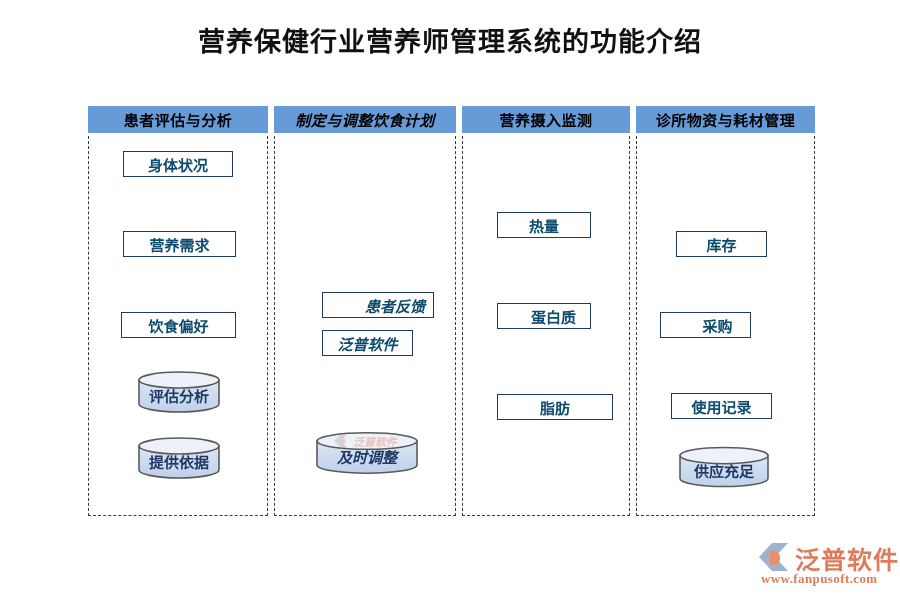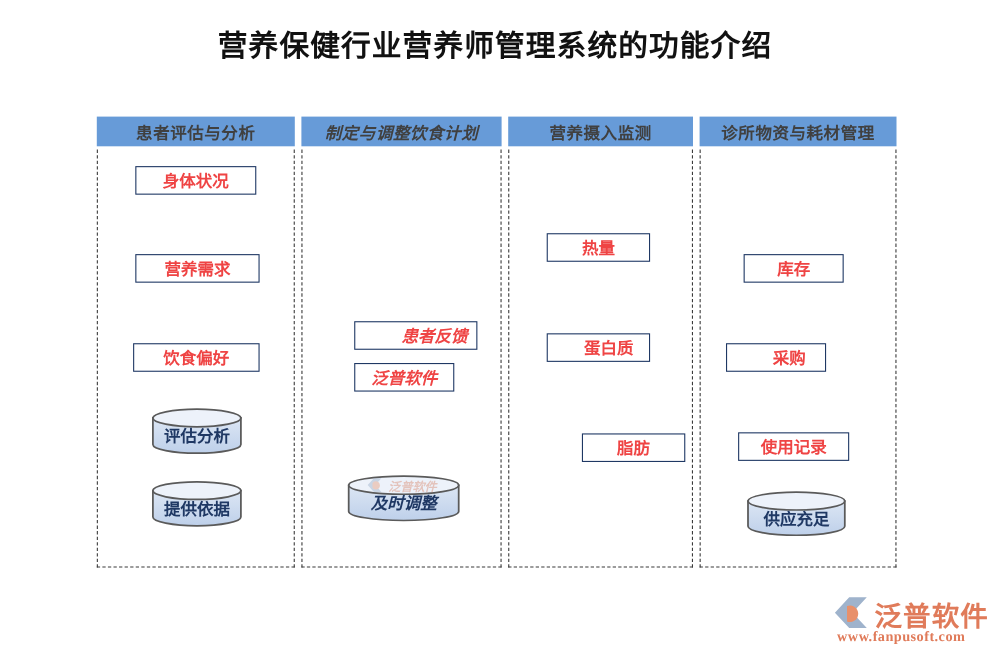--- a/index.html
+++ b/index.html
@@ -48,21 +48,21 @@
     box-sizing:border-box;
     border:1.4px dashed #3b3b3b;
     border-top:none;
   }
   .col-head{
     position:absolute;
     left:0;top:0;
     height:27px;
     width:100%;
     background:#679BD8;
-    color:#404040;
+    color:#000000;
     font-size:15px;
     font-weight:bold;
     display:flex;
     align-items:center;
     justify-content:center;
     box-sizing:border-box;
     letter-spacing:0.5px;
     white-space:nowrap;
   }
 
@@ -77,21 +77,21 @@
     position:absolute;
     box-sizing:border-box;
     display:flex;
     align-items:center;
     justify-content:center;
     white-space:nowrap;
   }
   .node.rect{
     background:#ffffff;
     border:1.6px solid #1F3864;
-    color:#ef4444;
+    color:#0c4a6e;
     font-size:15px;
     font-weight:bold;
     height:26px;
   }
   
   .node.cyl{
     height:44px;
     color:#1F3864;
     font-size:15px;
     font-weight:bold;
@@ -221,21 +221,21 @@
     </div>
 
     <div class="col" id="col2">
       <div class="col-head">营养摄入监测</div>
       <div class="col-body">
 
         <div class="node rect" style="left:34px;top:76px;width:94px;">热量</div>
 
         <div class="node rect" style="left:34px;top:167px;width:94px;padding-left:19px;">蛋白质</div>
 
-        <div class="node rect" style="left:34px;top:258px;width:94px;margin-left:32px;">脂肪</div>
+        <div class="node rect" style="left:34px;top:258px;width:116px;">脂肪</div>
 
       </div>
     </div>
 
     <div class="col" id="col3">
       <div class="col-head">诊所物资与耗材管理</div>
       <div class="col-body">
 
         <div class="node rect" style="left:39px;top:95px;width:91px;">库存</div>
 

